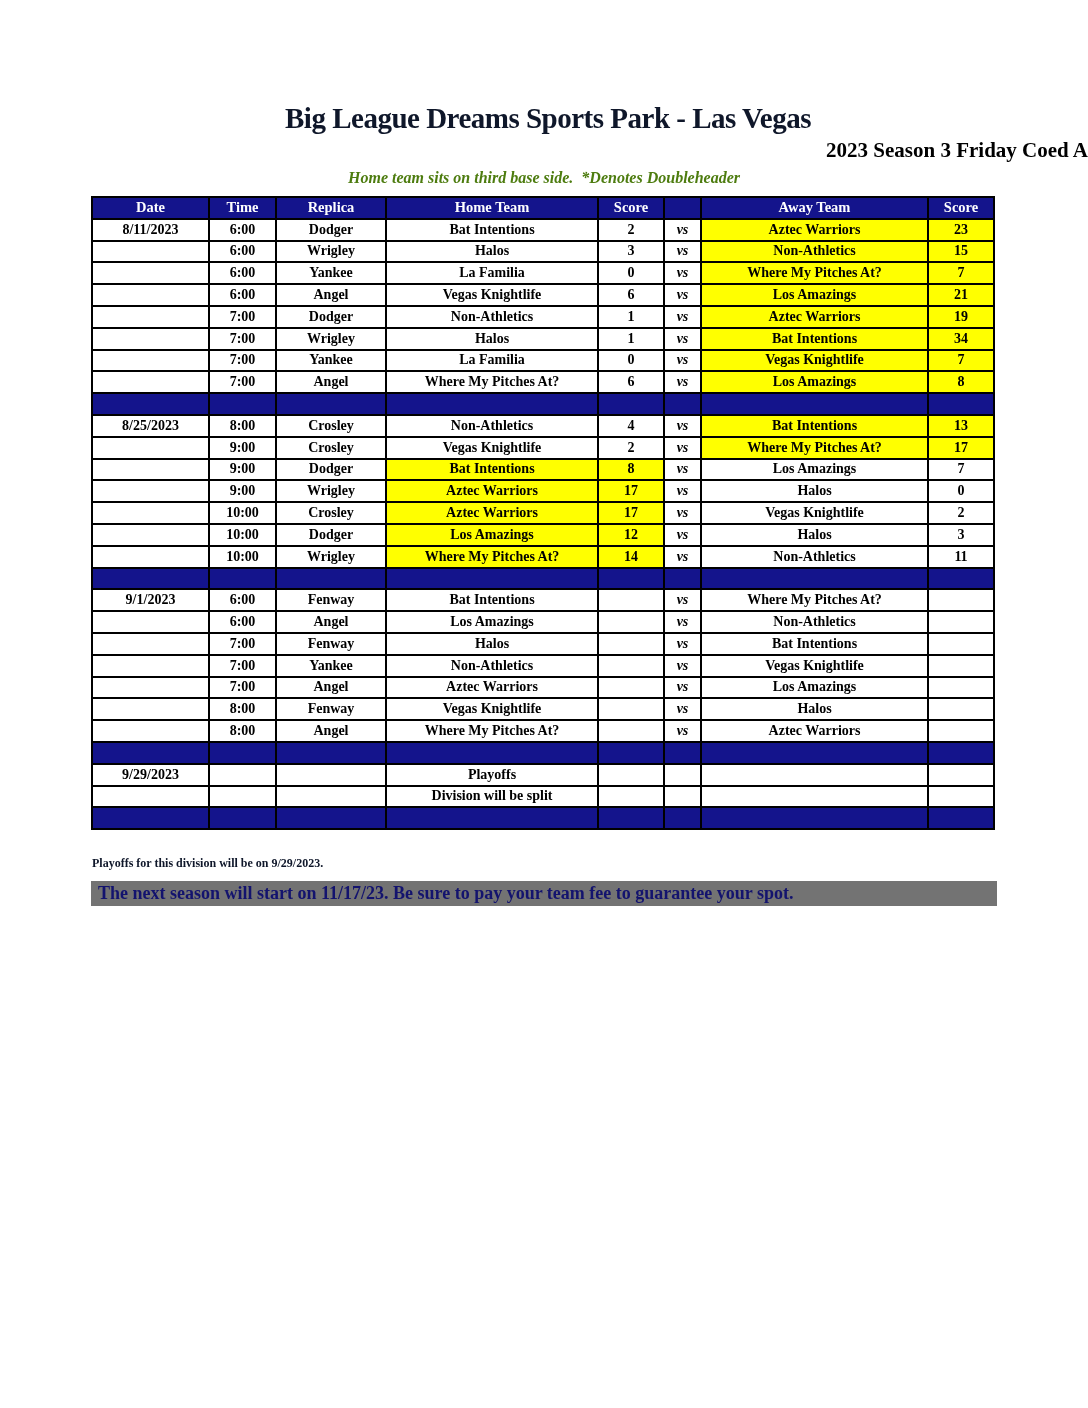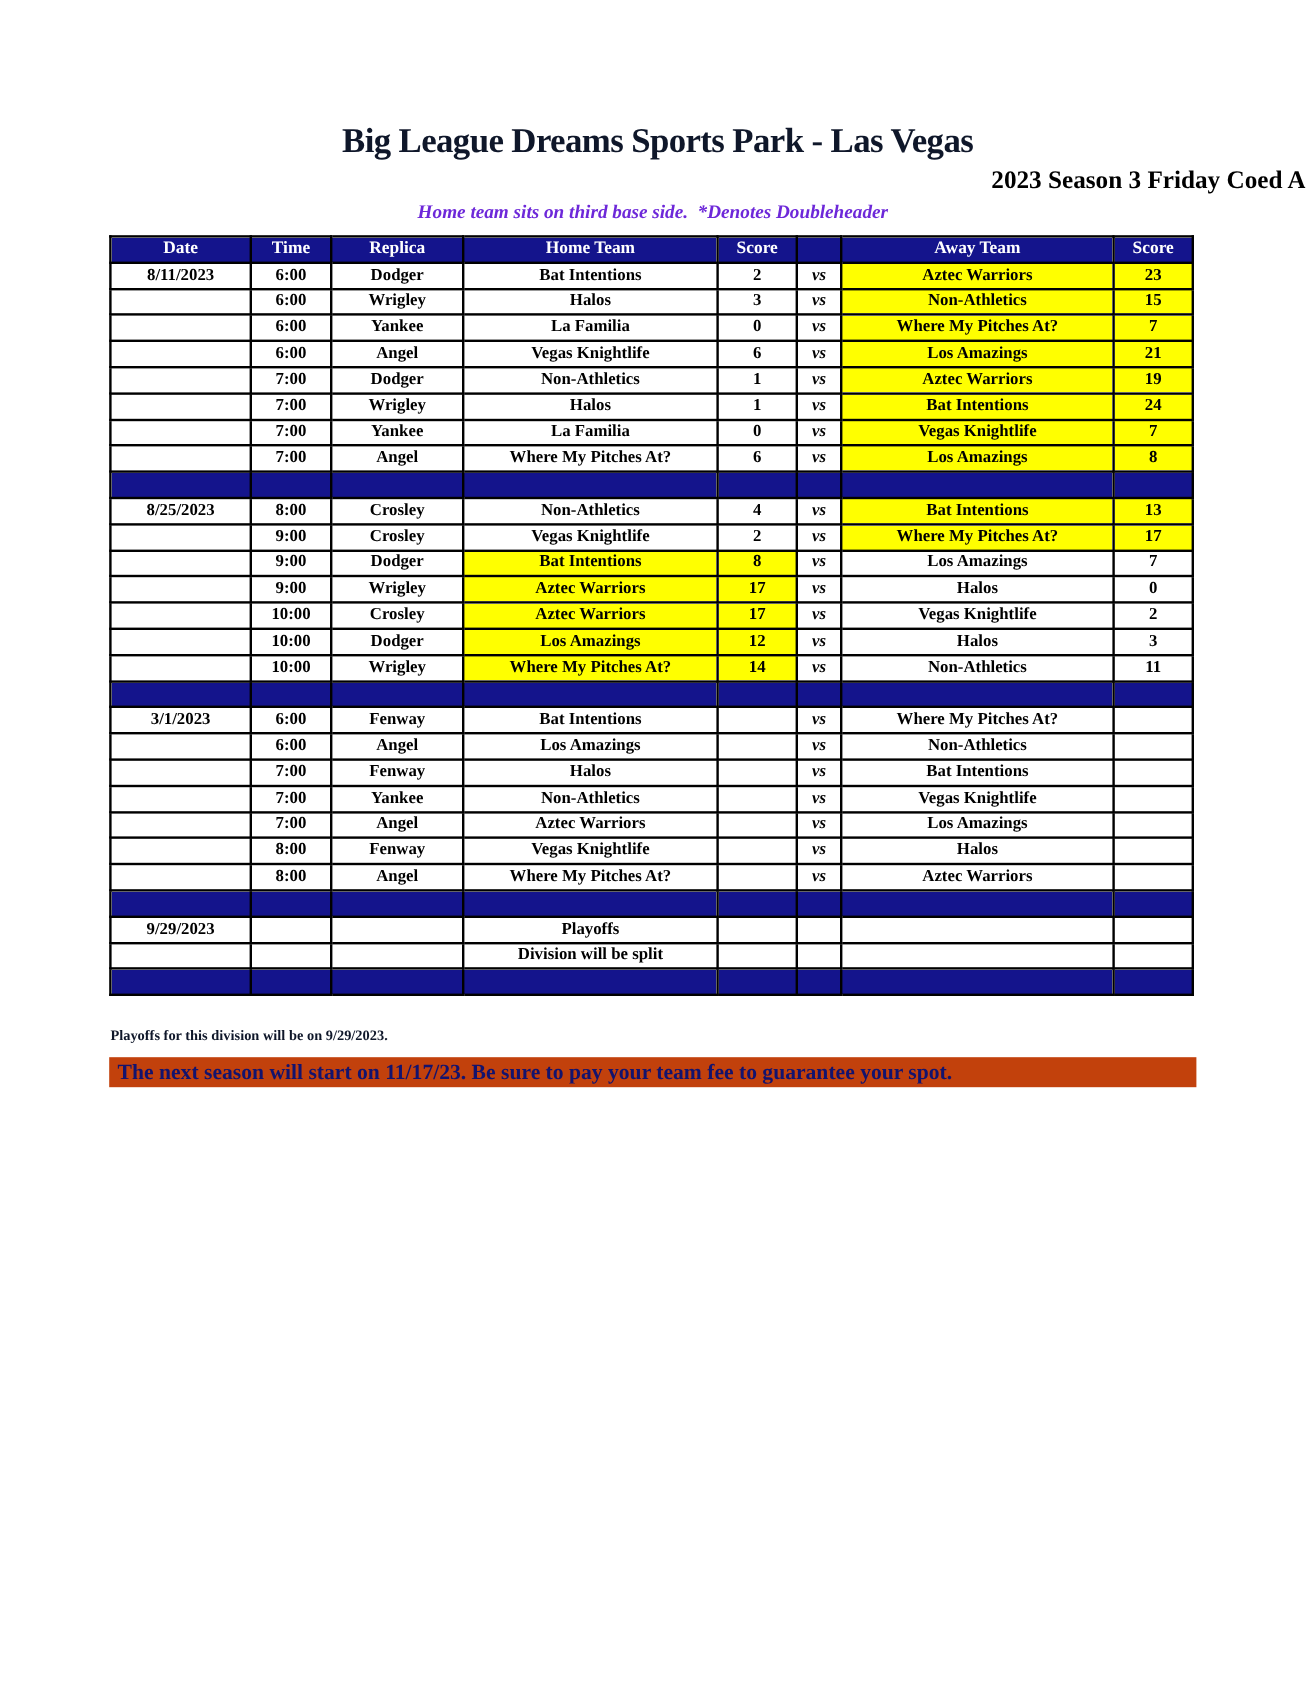--- a/index.html
+++ b/index.html
@@ -9,21 +9,21 @@
   .title{
     position:absolute;top:98px;left:0;width:1088px;text-align:center;
     font-size:29px;font-weight:bold;color:#0f172a;letter-spacing:-0.5px;margin:4px;
   }
   .subtitle{
     position:absolute;top:138px;left:0;width:1088px;text-align:right;
     font-size:21px;font-weight:bold;color:#000;margin:0;
   }
   .note{
     position:absolute;top:169px;left:0;width:1088px;text-align:center;
-    font-size:16px;font-weight:bold;font-style:italic;color:#6d28d9;white-space:pre;
+    font-size:16px;font-weight:bold;font-style:italic;color:#4d7c0f;white-space:pre;
   }
 
   table.sched{
     position:absolute;left:91px;top:196px;width:854px;
     border-collapse:collapse;table-layout:fixed;
   }
   table.sched th, table.sched td{
     border:2px solid #000;padding:0;text-align:center;vertical-align:middle;
     font-weight:bold;font-size:14px;color:#000;overflow:hidden;white-space:nowrap;
   }
@@ -34,21 +34,21 @@
   td.vs{font-style:italic;font-size:12.5px;margin-top:32px;}
   td.hl{background:#FFFF00;}
   tr.sep td{background:#14148C;}
 
   .footer-1{
     position:absolute;left:92px;top:856px;
     font-size:12px;font-weight:bold;color:#0f172a;
   }
   .footer-2{
     position:absolute;left:91px;top:881px;width:899px;height:21px;
-    background:#c2410c;color:#13136E;
+    background:#737373;color:#13136E;
     font-size:18px;font-weight:bold;padding:2px 0 2px 7px;
   }
 </style>
 </head>
 <body>
 
 <div class="page">
   <h1 class="title">Big League Dreams Sports Park - Las Vegas</h1>
   <h2 class="subtitle">2023 Season 3 Friday Coed A</h2>
   <div class="note">Home team sits on third base side.  *Denotes Doubleheader</div>
@@ -128,21 +128,21 @@
           <td class="hl">19</td>
         </tr>
         <tr>
           <td></td>
           <td>7:00</td>
           <td>Wrigley</td>
           <td>Halos</td>
           <td>1</td>
           <td class="vs">vs</td>
           <td class="hl">Bat Intentions</td>
-          <td class="hl">24</td>
+          <td class="hl">34</td>
         </tr>
         <tr>
           <td></td>
           <td>7:00</td>
           <td>Yankee</td>
           <td>La Familia</td>
           <td>0</td>
           <td class="vs">vs</td>
           <td class="hl">Vegas Knightlife</td>
           <td class="hl">7</td>
@@ -241,21 +241,21 @@
           <td></td>
           <td></td>
           <td></td>
           <td></td>
           <td></td>
           <td></td>
           <td></td>
           <td></td>
         </tr>
         <tr>
-          <td>3/1/2023</td>
+          <td>9/1/2023</td>
           <td>6:00</td>
           <td>Fenway</td>
           <td>Bat Intentions</td>
           <td></td>
           <td class="vs">vs</td>
           <td>Where My Pitches At?</td>
           <td></td>
         </tr>
         <tr>
           <td></td>

